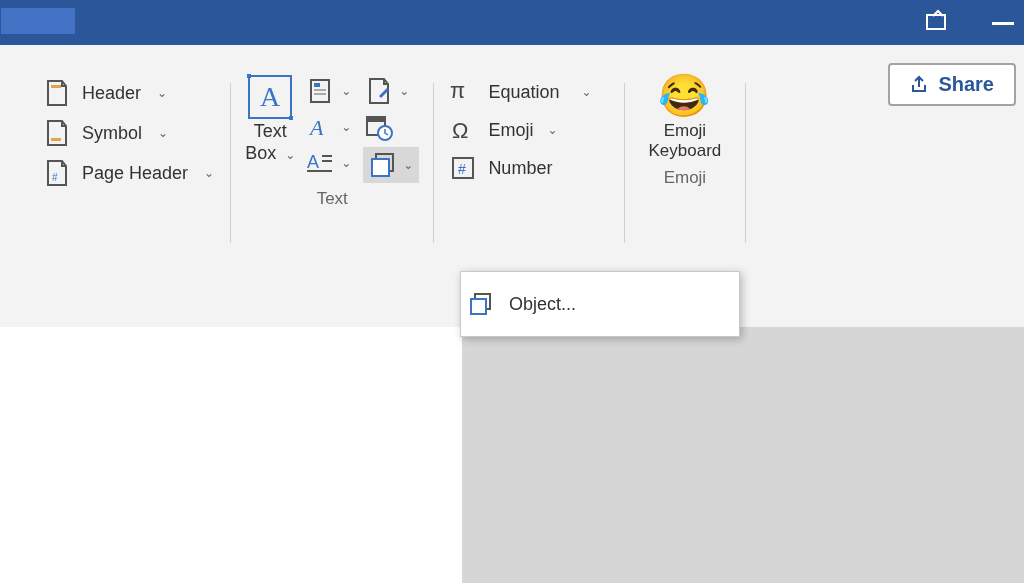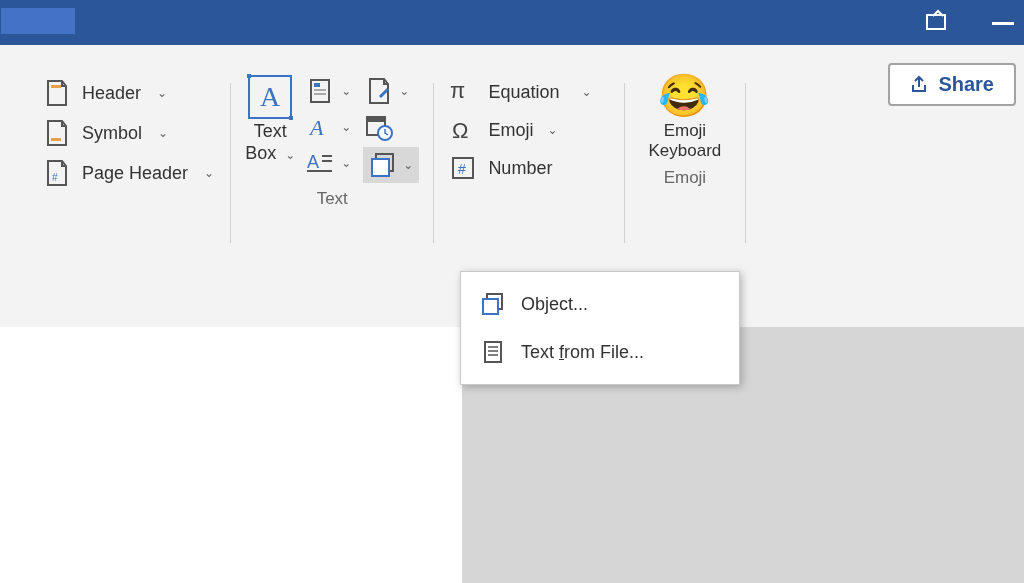--- a/index.html
+++ b/index.html
@@ -217,21 +217,21 @@
       background: #fff;
       border: 1px solid #c9c9c9;
       box-shadow: 2px 2px 8px rgba(0,0,0,0.25);
       width: 280px;
       padding: 8px 0;
     }
     .dropdown-item {
       display: flex;
       align-items: center;
       gap: 16px;
-      padding: 12px 20px;
+      padding: 12px 8px;
       cursor: pointer;
       font-size: 18px;
       color: #333;
     }
     .doc-area {
       display: flex;
       height: 256px;
     }
     .doc-white {
       background: #fff;
@@ -435,22 +435,13 @@
 </div>
 
 <div class="dropdown-menu">
   <div class="dropdown-item">
     <svg width="24" height="24" viewBox="0 0 24 24">
       <rect x="6" y="2" width="15" height="15" stroke="#555" stroke-width="2" fill="none"></rect>
       <rect x="2" y="7" width="15" height="15" stroke="#3b74c4" stroke-width="2" fill="#fff"></rect>
     </svg>
     <span><span>Ob</span><span class="underline-char">j</span><span>ect...</span></span>
   </div>
-  <div class="dropdown-item">
-    <svg width="24" height="24" viewBox="0 0 24 24">
-      <rect x="4" y="2" width="16" height="20" stroke="#555" stroke-width="2" fill="none"></rect>
-      <line x1="7" y1="7" x2="17" y2="7" stroke="#555" stroke-width="1.5"></line>
-      <line x1="7" y1="11" x2="17" y2="11" stroke="#555" stroke-width="1.5"></line>
-      <line x1="7" y1="15" x2="17" y2="15" stroke="#555" stroke-width="1.5"></line>
-    </svg>
-    <span><span>Text </span><span class="underline-char">f</span><span>rom File...</span></span>
-  </div>
 </div>
 
 </body></html>

